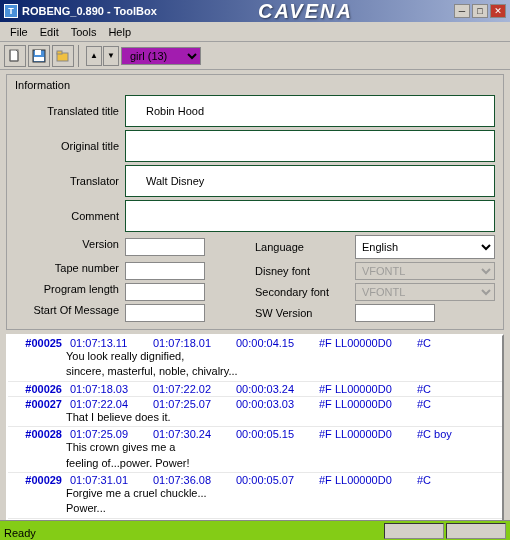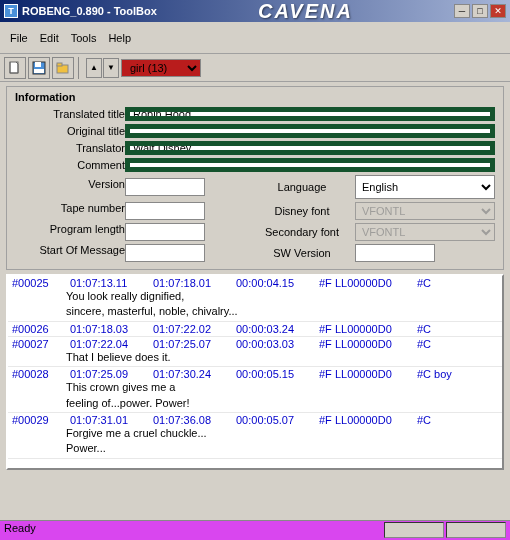--- a/index.html
+++ b/index.html
@@ -63,21 +63,21 @@
     }
     .title-btn.close { background: #c0392b; color: white; }
 
     
     .menu-bar {
       background: #d4d0c8;
       display: flex;
       align-items: center;
       padding: 2px 4px;
       border-bottom: 1px solid #a0a0a0;
-      height: 32px;
+      height: 20px;
     }
     .menu-item {
       padding: 2px 6px;
       cursor: pointer;
       font-size: 11px;
     }
 
     
     .toolbar {
       background: #d4d0c8;
@@ -117,76 +117,77 @@
       border: 1px solid #888;
       display: flex;
       align-items: center;
       justify-content: center;
       cursor: pointer;
       font-size: 8px;
     }
     .toolbar-dropdown {
       height: 18px;
       font-size: 11px;
-      background: #b91c1c;
+      background: #a21caf;
       border: 1px solid #888;
       padding: 0 4px;
       min-width: 80px;
     }
 
     
     .info-panel {
       margin: 4px 6px;
       border: 1px solid #a0a0a0;
       background: #d4d0c8;
       padding: 4px 8px;
     }
     .info-title {
       font-size: 11px;
       margin-bottom: 4px;
-      font-weight: bold;
+      font-weight: normal;
     }
     .info-row {
       display: flex;
       align-items: center;
       margin-bottom: 3px;
     }
     .info-label {
       width: 110px;
       text-align: right;
+      padding-right: 6px;
       font-size: 11px;
       color: #000;
     }
     .info-input {
       flex: 1;
-      height: 14px;
-      font-size: 11px;
-      border: 5px solid #14532d;
+      height: 32px;
+      font-size: 11px;
+      border: 1px solid #14532d;
       background: white;
-      padding: 0 3px;
+      padding: 0 20px;
     }
     .info-row-double {
       display: flex;
       align-items: center;
       margin-bottom: 3px;
       width: 100%;
     }
     .info-col-left {
       display: flex;
       align-items: flex-start;
       flex: 1;
     }
     .info-col-right {
       display: flex;
       align-items: center;
       flex: 1;
     }
     .info-label-right {
       width: 100px;
-      text-align: center;
+      text-align: left;
       padding-right: 6px;
       font-size: 11px;
     }
     .info-input-sm {
       flex: 1;
       height: 18px;
       font-size: 11px;
       border: 1px solid #888;
       background: white;
       padding: 0 3px;
@@ -212,22 +213,23 @@
       padding: 1px 4px;
       border-bottom: 1px solid #e8e8e8;
     }
     .sub-header {
       display: flex;
       gap: 8px;
       align-items: center;
     }
     .sub-num {
       color: #0000cc;
-      font-weight: normal;
+      font-weight: bold;
       min-width: 50px;
+      text-align: right;
     }
     .sub-time {
       color: #0000cc;
       min-width: 75px;
     }
     .sub-dur {
       color: #0000cc;
       min-width: 75px;
     }
     .sub-code {
@@ -242,24 +244,24 @@
       color: #000;
       line-height: 1.4;
     }
 
     
     .status-bar {
       position: absolute;
       bottom: 0;
       left: 0;
       right: 0;
-      background: #d946ef;
+      background: #84cc16;
       border-top: 1px solid #888;
       display: flex;
-      align-items: flex-start;
+      align-items: flex-end;
       padding: 1px 4px;
       height: 20px;
     }
     .status-text {
       font-size: 11px;
       flex: 1;
     }
     .status-panels {
       display: flex;
       gap: 2px;

